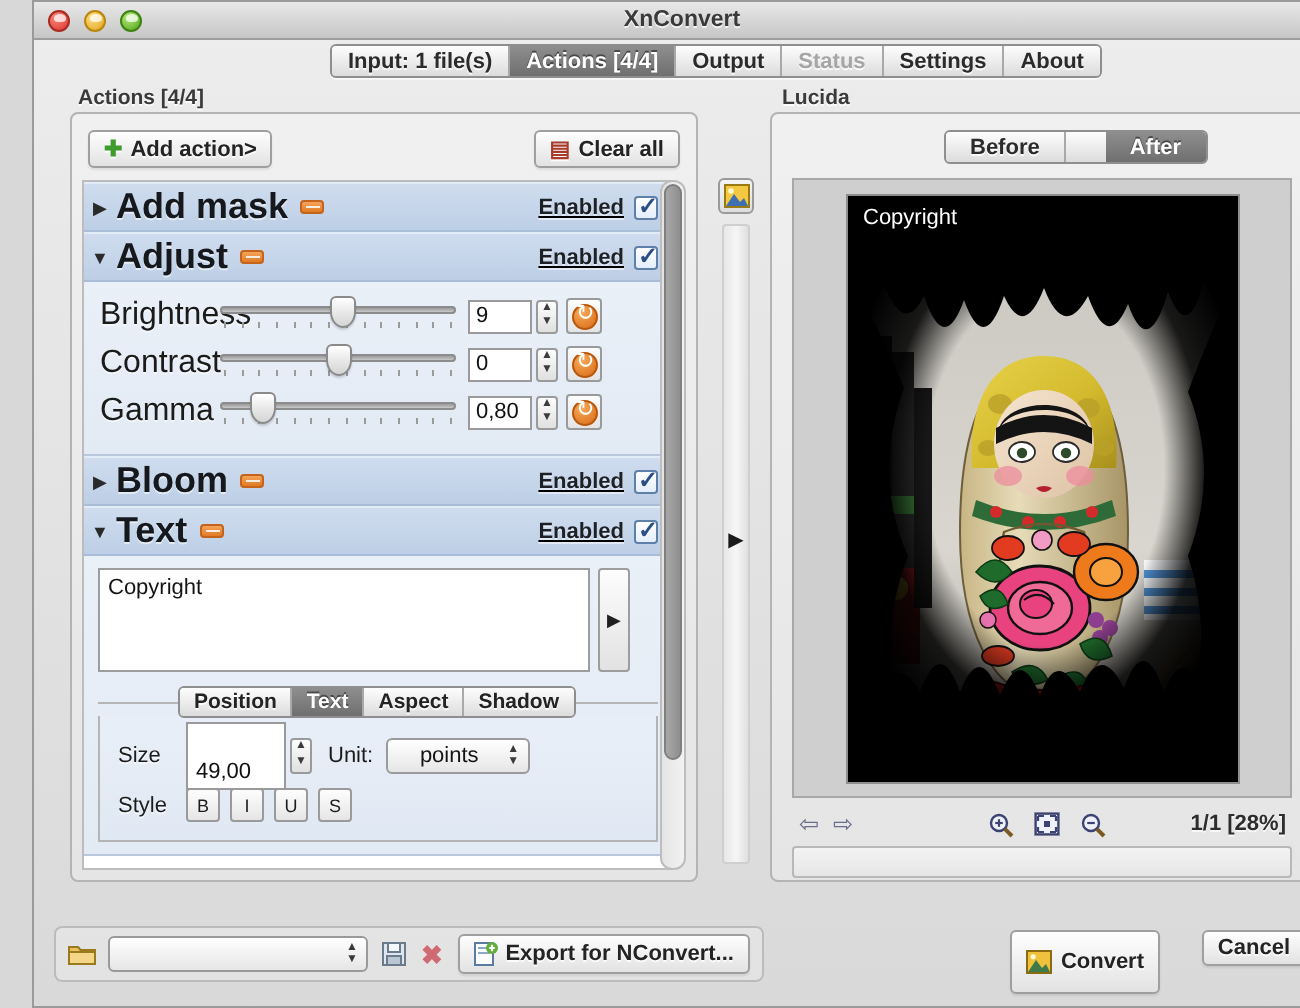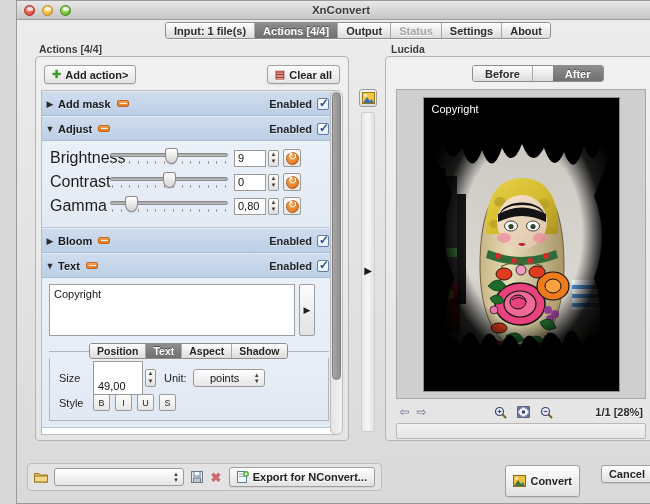--- a/index.html
+++ b/index.html
@@ -105,37 +105,37 @@
     background:linear-gradient(#cfdcee,#bdcfe6);
     border-bottom:1px solid #a9bdd6;
     border-top:1px solid #e2ecf7;
     display:flex; align-items:center;
   }
   .disclosure {
     width:16px; text-align:center; font-size:9px; color:#2a2a2a;
     cursor:default;
   }
   .action-title {
-    font-size:11px; font-weight:bold; color:#15181c;
+    font-size:18px; font-weight:bold; color:#15181c;
     text-shadow:0 1px 0 rgba(255,255,255,.55);
     margin-right:6px;
   }
   .minus-btn {
     width:12px; height:7px; border-radius:2px;
     background:linear-gradient(#f6a35a,#e07a24);
     border:1px solid #c4641a;
     position:relative;
     cursor:default;
   }
   .minus-btn::after{
     content:""; position:absolute; left:2px; top:2px; width:7px; height:1px;
     background:rgba(255,255,255,.85);
   }
   .enabled-wrap {
-    margin-left:auto; display:flex; align-items:center; gap:5px; padding-right:7px;
+    margin-left:auto; display:flex; align-items:center; gap:5px; padding-right:7px;text-decoration:underline;
   }
   .enabled-label { font-size:11px; font-weight:bold; color:#1d2126;
                    text-shadow:0 1px 0 rgba(255,255,255,.5); }
   .chk {
     width:12px; height:12px; border:1px solid #5d7fa8; border-radius:2px;
     background:linear-gradient(#ffffff,#e4eefb);
     position:relative; cursor:default;
   }
   .chk.on::after{
     content:"✓"; position:absolute; left:1px; top:-3px;

